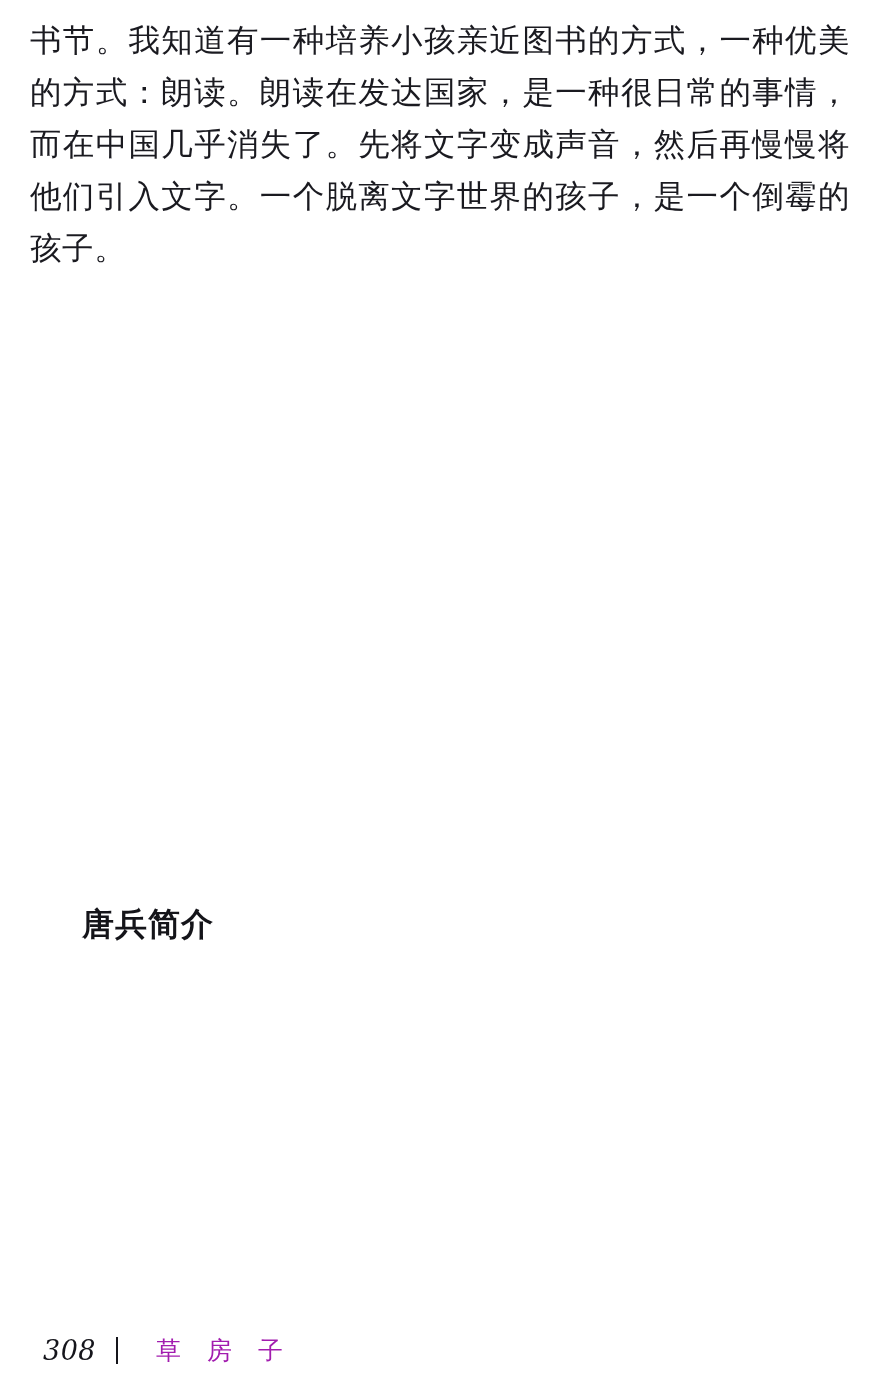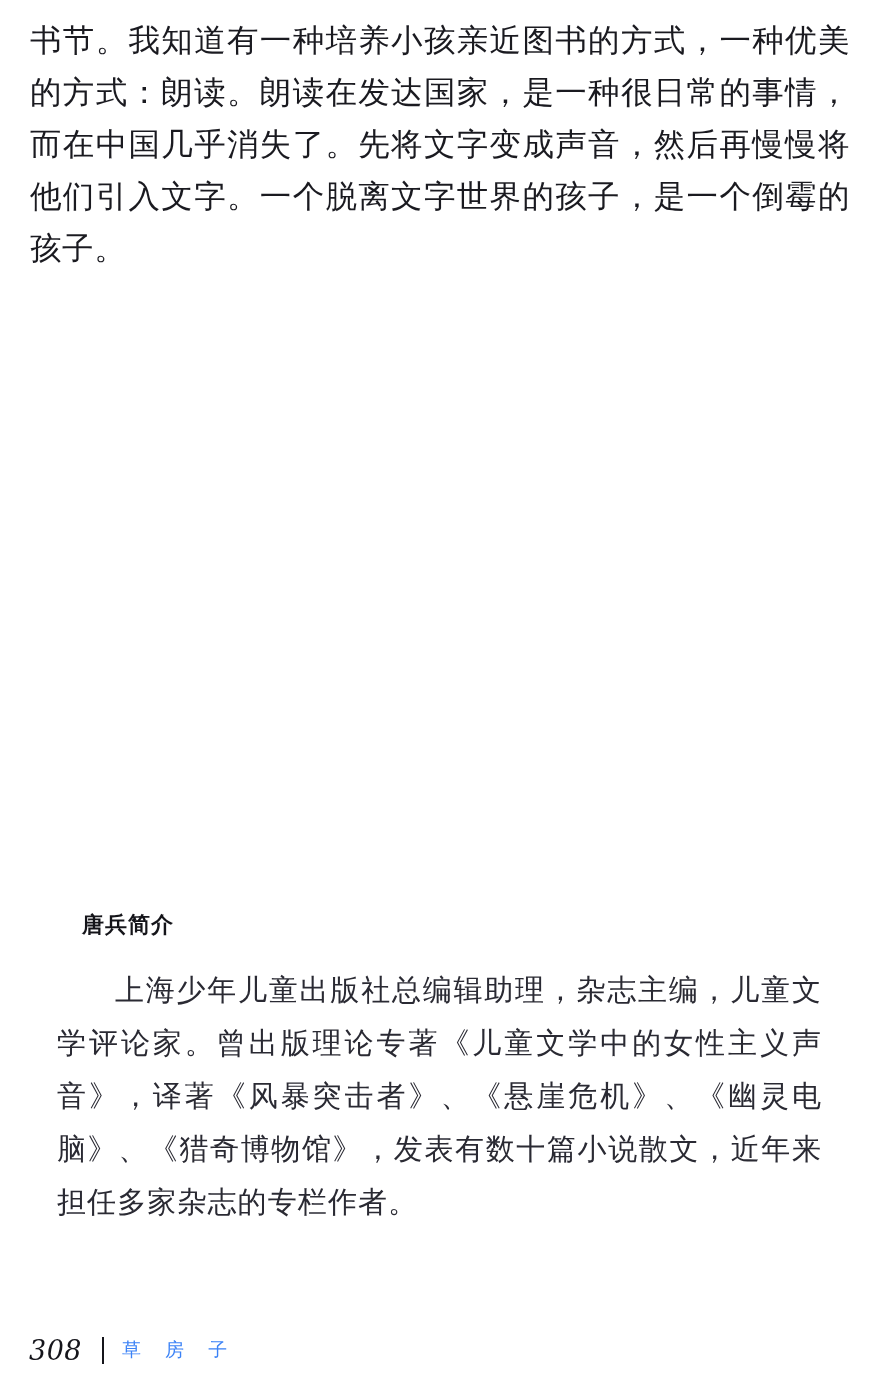--- a/index.html
+++ b/index.html
@@ -58,21 +58,21 @@
   
   .bio-block {
     position: absolute;
     left: 82px;
     top: 905px;
     width: 740px;
   }
 
   .bio-heading {
     margin: 0 0 12px 0;
-    font-size: 22px;
+    font-size: 32px;
     line-height: 38px;
     font-weight: bold;
     letter-spacing: 1px;
     color: #141419;
   }
 
   .bio-body {
     position: absolute;
     left: 57px;
     top: 963px;
@@ -92,21 +92,21 @@
     color: #2a2a33;
     font-family: "DejaVu Serif", "Liberation Serif", serif;
     font-weight: 300;
     transform: scaleY(1.02);
     transform-origin: left top;
   }
 
   
   .footer {
     position: absolute;
-    left: 29px;
+    left: 43px;
     top: 1330px;
     display: flex;
     align-items: center;
     height: 40px;
     text-align: right;
   }
 
   .folio {
     font-size: 27px;
     font-style: italic;
@@ -117,24 +117,25 @@
 
   .folio-rule {
     width: 2px;
     height: 27px;
     background: #15151b;
     margin: 0 18px 0 20px;
     display: inline-block;
   }
 
   .book-title {
-    font-size: 19px;
+    font-size: 25px;
     letter-spacing: 9px;
-    color: #3b82f6;
+    color: #a21caf;
     font-family: "DejaVu Serif", "Liberation Serif", serif;
+    margin-left: 20px;
   }
 </style>
 </head>
 <body>
 
 <div class="page">
 
   <div class="body-col">
 
     <p class="para"><span>书节。我知道有一种培养小孩亲近图书的方式，一种优美的方式：朗读。朗读在发达国家，是一种很日常的事情，而在中国几乎消失了。先将文字变成声音，然后再慢慢将他们引入文字。一个脱离文字世界的孩子，是一个倒霉的孩子。</span></p>
@@ -144,23 +145,20 @@
 
     <div class="gap-para"></div>
 
 
   </div>
 
   <div class="bio-block">
     <h2 class="bio-heading">唐兵简介</h2>
   </div>
 
-  <div class="bio-body">
-    <p class="bio-para">上海少年儿童出版社总编辑助理，杂志主编，儿童文学评论家。曾出版理论专著《儿童文学中的女性主义声音》，译著《风暴突击者》、《悬崖危机》、《幽灵电脑》、《猎奇博物馆》，发表有数十篇小说散文，近年来担任多家杂志的专栏作者。</p>
-  </div>
 
   <div class="footer">
     <span class="folio">308</span>
     <span class="folio-rule"></span>
     <span class="book-title">草 房 子</span>
   </div>
 
 </div>
 
 </body></html>

